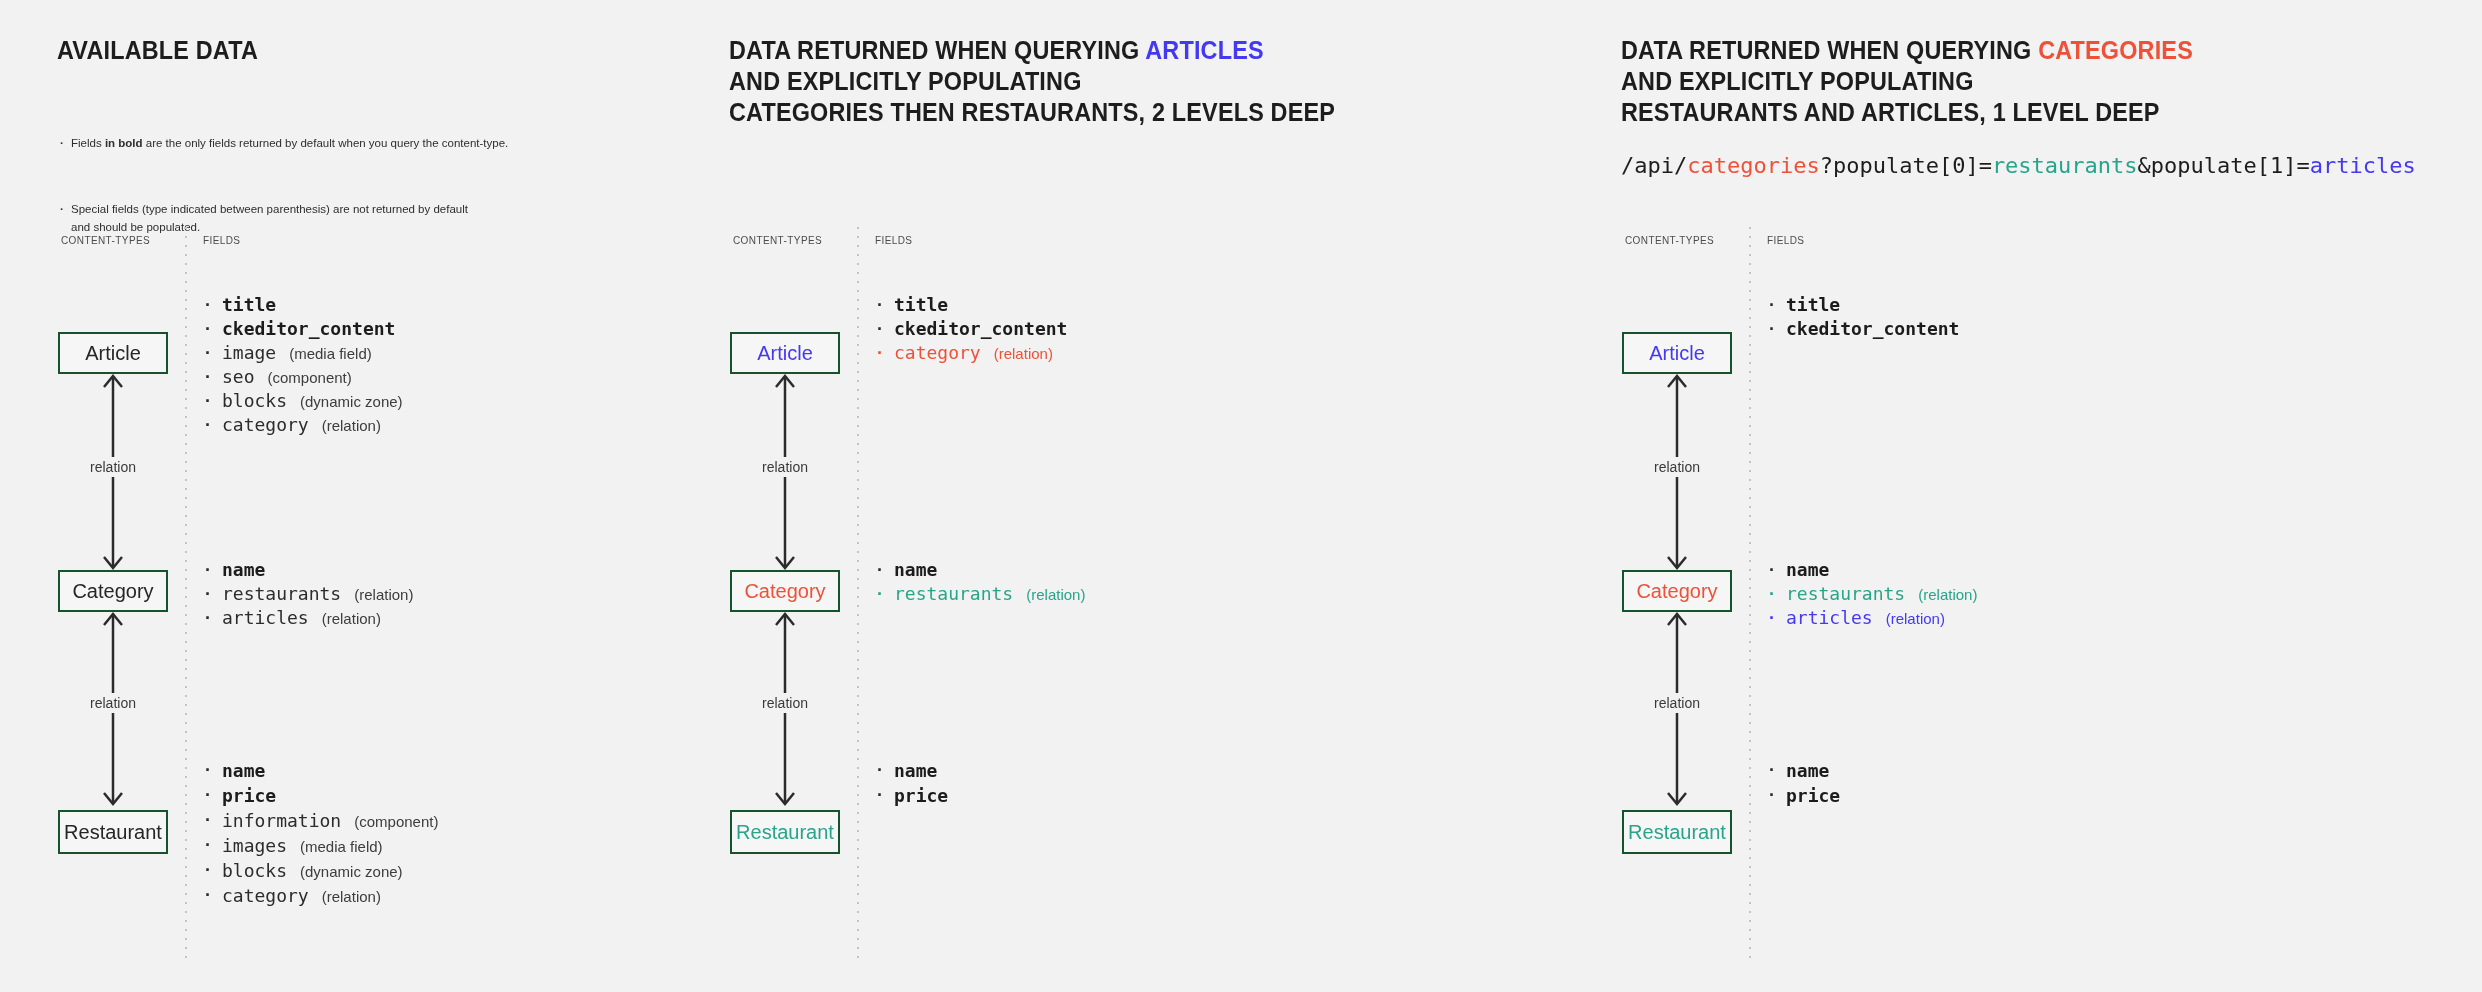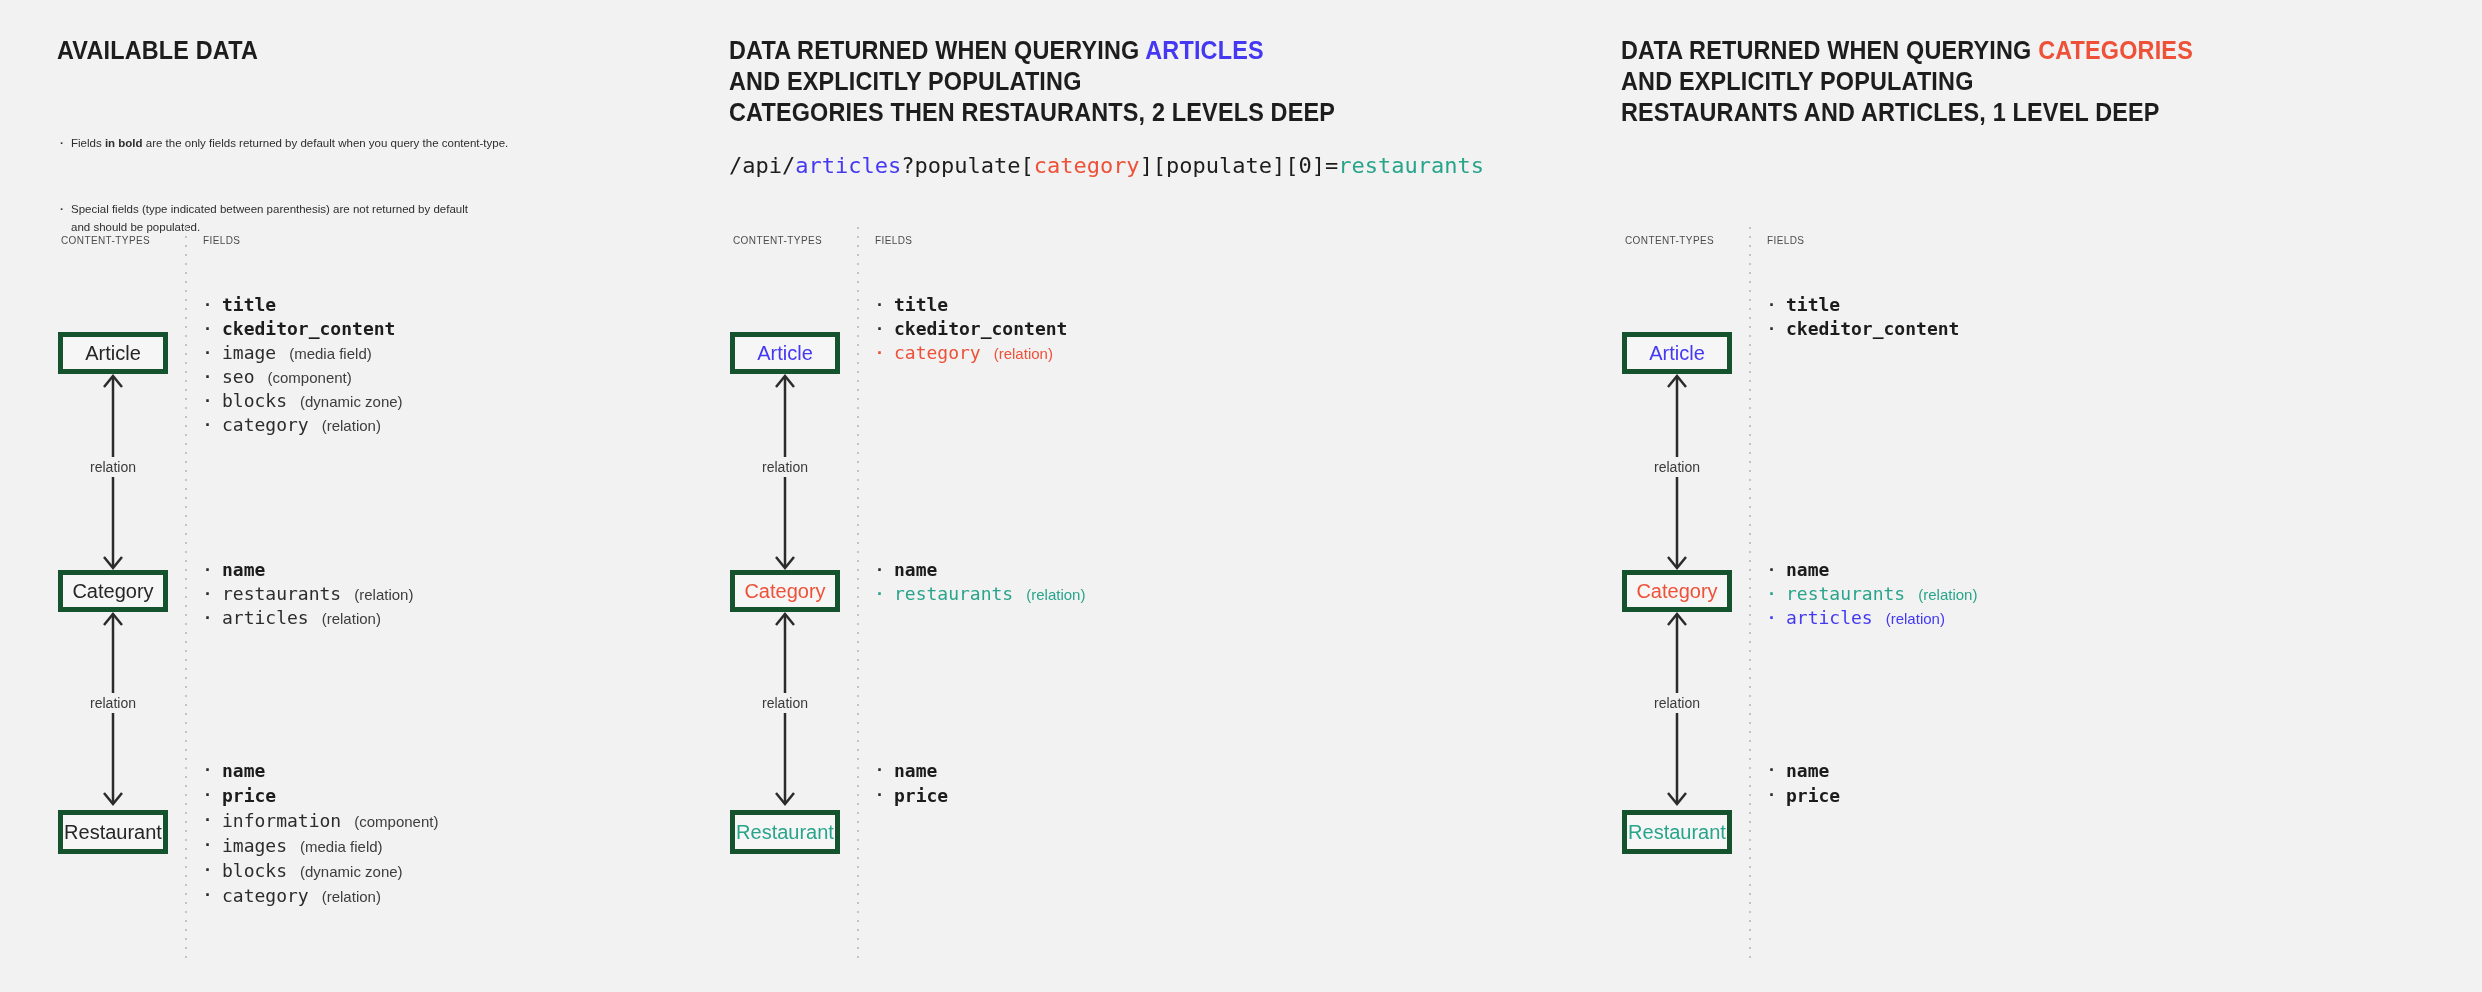--- a/index.html
+++ b/index.html
@@ -28,21 +28,21 @@
   .note .b{font-weight:bold;}
 
   
   .col-label{position:absolute;top:233px;font-size:10px;letter-spacing:.4px;color:var(--muted);white-space:nowrap;}
   .dotted{position:absolute;left:130px;top:225px;width:2px;height:733px;
           background:repeating-linear-gradient(to bottom,#c3c3c3 0 2px,transparent 2px 9px);}
   .arrows{position:absolute;left:0;top:0;}
   .arrows line,.arrows polyline{stroke:#2b2b2b;stroke-width:2.5;fill:none;}
   .relation-label{position:absolute;left:13px;width:90px;text-align:center;background:var(--background);
                   font-size:14px;color:#3a3a3a;padding:2px 0;}
-  .node{position:absolute;left:3px;width:110px;height:42px;border:5px solid #14532d;background:#f6f6f6;
+  .node{position:absolute;left:3px;width:110px;height:42px;border:2px solid #14532d;background:#f6f6f6;
         display:flex;align-items:center;justify-content:center;font-size:20px;box-sizing:border-box;}
   .node span{white-space:nowrap;}
   .node.c-dark span{color:#262626;} .node.c-blue span{color:var(--blue);}
   .node.c-red span{color:var(--red);} .node.c-teal span{color:var(--teal);}
 
   
   .fgroup{position:absolute;left:148px;width:560px;}
   .field{position:relative;padding-left:19px;height:24px;line-height:24px;white-space:nowrap;
          font-family:"DejaVu Sans Mono","Liberation Mono",monospace;font-size:18px;color:#2c2c2c;}
   .fgroup.lh25 .field{height:25px;line-height:25px;}
@@ -120,23 +120,20 @@
       <div class="field c-dark"><span class="fname">category</span><span class="ftype">(relation)</span></div>
     </div>
   </section>
 
   <section class="panel" style="left:727px">
     <h1 class="title">
       <span class="line"><span class="tseg c-dark">DATA RETURNED WHEN QUERYING </span><span class="tseg c-blue">ARTICLES</span></span>
       <span class="line"><span class="tseg c-dark">AND EXPLICITLY POPULATING</span></span>
       <span class="line"><span class="tseg c-dark">CATEGORIES THEN RESTAURANTS, 2 LEVELS DEEP</span></span>
     </h1>
-    <div class="api">
-      <span class="c-dark">/api/</span><span class="c-blue">articles</span><span class="c-dark">?populate[</span><span class="c-red">category</span><span class="c-dark">][populate][0]=</span><span class="c-teal">restaurants</span>
-    </div>
 
     <div class="col-label" style="left:6px">CONTENT-TYPES</div>
     <div class="col-label" style="left:148px">FIELDS</div>
     <div class="dotted"></div>
 
     <svg class="arrows" width="130" height="992" viewBox="0 0 130 992">
       <line x1="58" y1="374" x2="58" y2="564"></line>
       <polyline points="49,385 58,374 67,385"></polyline>
       <polyline points="49,555 58,566 67,555"></polyline>
       <line x1="58" y1="612" x2="58" y2="802"></line>
@@ -170,20 +167,23 @@
       <div class="field c-dark"><span class="fname bold">price</span><span class="ftype"></span></div>
     </div>
   </section>
 
   <section class="panel" style="left:1619px">
     <h1 class="title">
       <span class="line"><span class="tseg c-dark">DATA RETURNED WHEN QUERYING </span><span class="tseg c-red">CATEGORIES</span></span>
       <span class="line"><span class="tseg c-dark">AND EXPLICITLY POPULATING</span></span>
       <span class="line"><span class="tseg c-dark">RESTAURANTS AND ARTICLES, 1 LEVEL DEEP</span></span>
     </h1>
+    <div class="api">
+      <span class="c-dark">/api/</span><span class="c-red">categories</span><span class="c-dark">?populate[0]=</span><span class="c-teal">restaurants</span><span class="c-dark">&amp;populate[1]=</span><span class="c-blue">articles</span>
+    </div>
 
     <div class="col-label" style="left:6px">CONTENT-TYPES</div>
     <div class="col-label" style="left:148px">FIELDS</div>
     <div class="dotted"></div>
 
     <svg class="arrows" width="130" height="992" viewBox="0 0 130 992">
       <line x1="58" y1="374" x2="58" y2="564"></line>
       <polyline points="49,385 58,374 67,385"></polyline>
       <polyline points="49,555 58,566 67,555"></polyline>
       <line x1="58" y1="612" x2="58" y2="802"></line>

